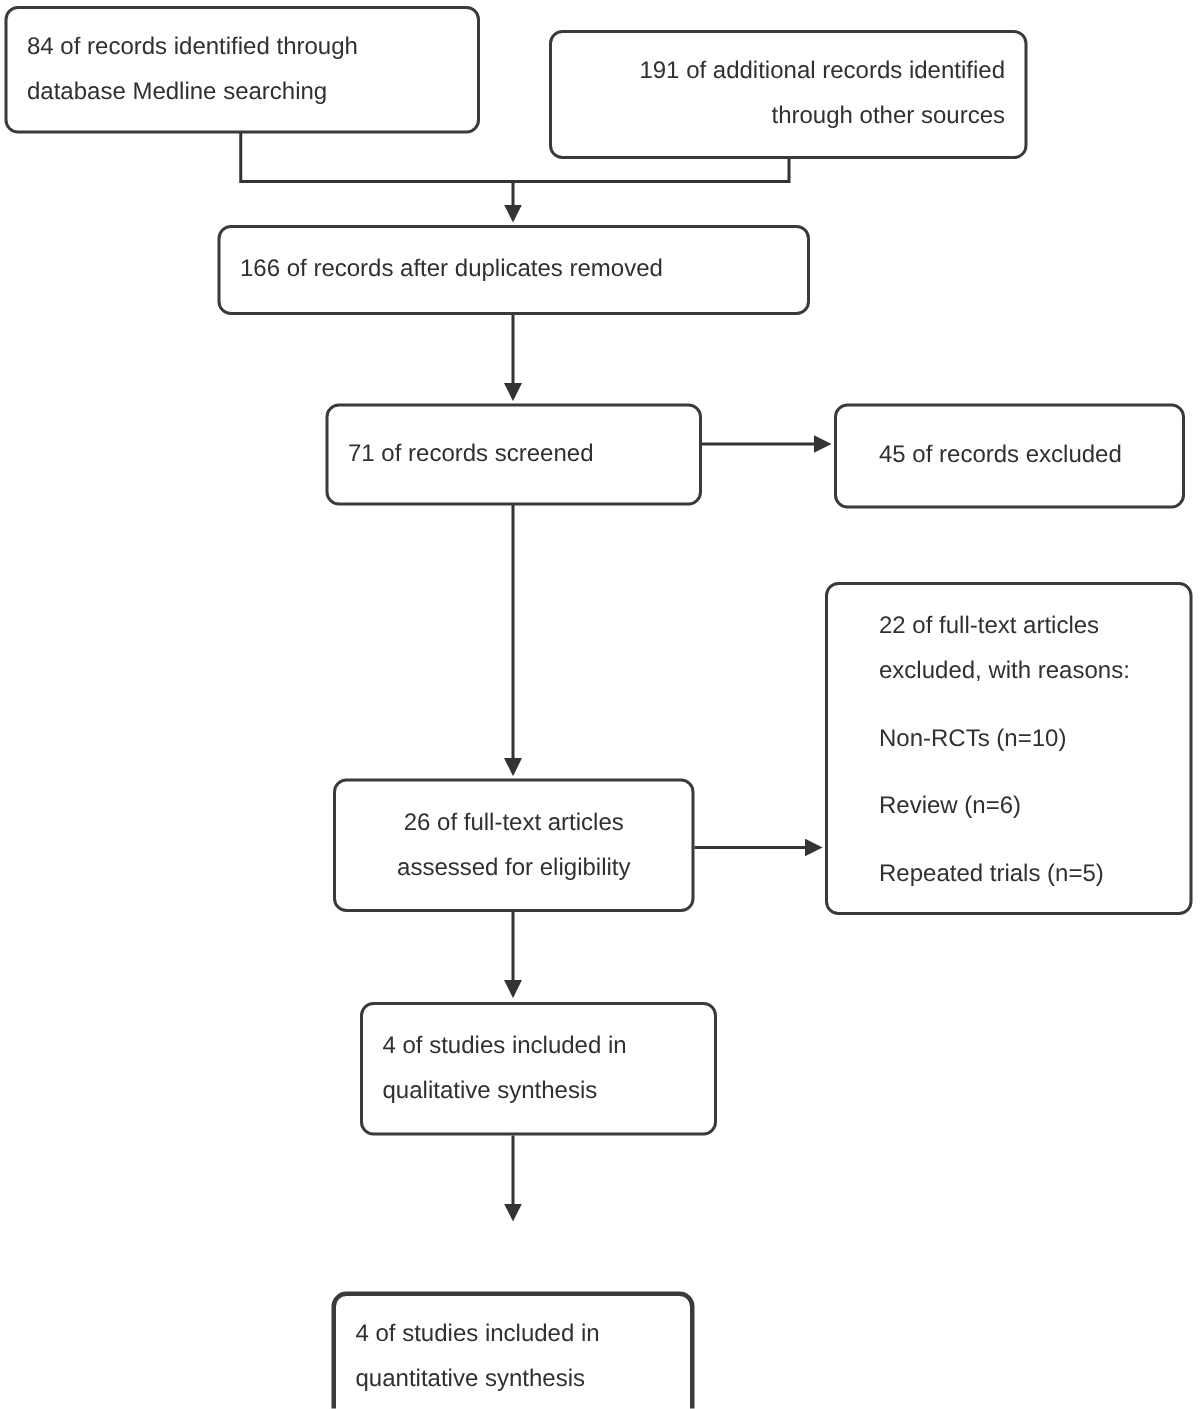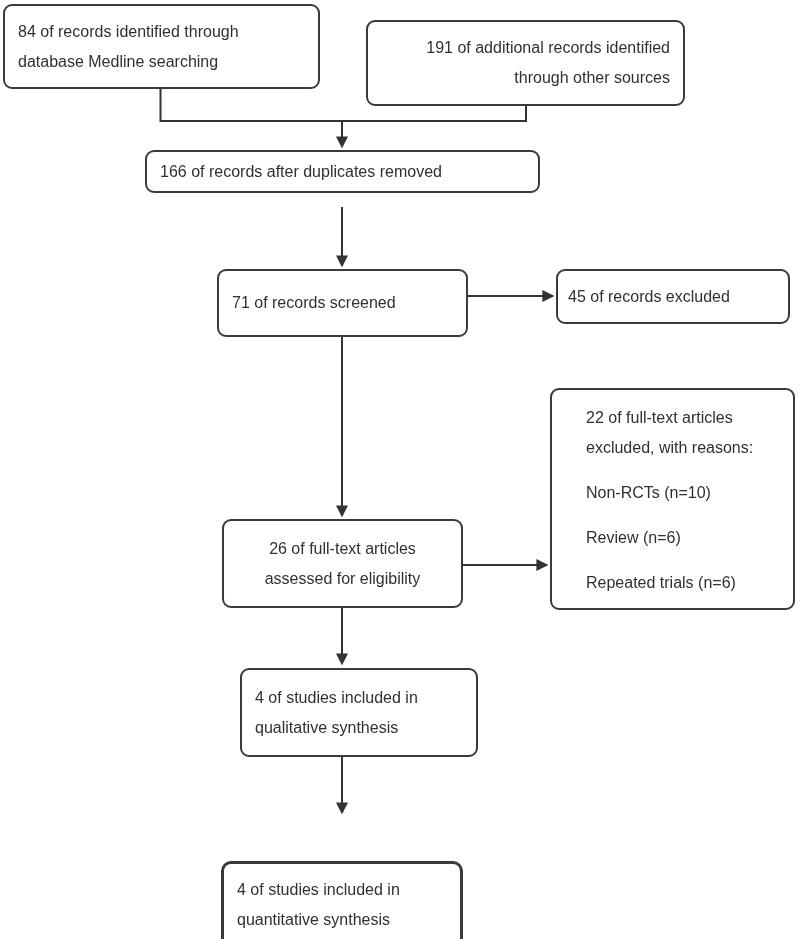--- a/index.html
+++ b/index.html
@@ -48,23 +48,23 @@
   }
   .box p { margin: 0; }
   .box.multi-para { justify-content: flex-start; padding-top: 13px; padding-left: 34px; }
   .box.multi-para p { margin: 0 0 15px 0; }
   .box.multi-para p:last-child { margin-bottom: 0; }
   .box.bold-border { border-width: 3px; border-radius: 10px; margin-top: 44px; }
 
   
   #node-identified-medline { left: 3px;   top: 4px;   width: 317px; height: 85px; }
   #node-identified-other   { left: 366px; top: 20px;   width: 319px; height: 86px; text-align: right; }
-  #node-after-duplicates   { left: 145px; top: 150px; width: 395px; height: 43px; }
+  #node-after-duplicates   { left: 145px; top: 150px; width: 395px; height: 60px; }
   #node-screened           { left: 217px; top: 269px; width: 251px; height: 68px; }
-  #node-records-excluded   { left: 556px; top: 269px; width: 234px; height: 55px; padding: 0 10px; }
+  #node-records-excluded   { left: 556px; top: 269px; width: 234px; height: 70px; padding: 0 28px; }
   #node-fulltext-assessed  { left: 222px; top: 519px; width: 241px; height: 89px; text-align: center; }
   #node-fulltext-excluded  { left: 550px; top: 388px; width: 245px; height: 222px; }
   #node-qualitative        { left: 240px; top: 668px; width: 238px; height: 89px; }
   #node-quantitative       { left: 221px; top: 817px; width: 242px; height: 118px; }
 </style>
 </head>
 <body>
 
 <div class="canvas">
 
@@ -102,21 +102,21 @@
   </div>
 
   <div class="box" id="node-records-excluded">
     <p>45 of records excluded</p>
   </div>
 
   <div class="box multi-para" id="node-fulltext-excluded">
     <p>22 of full-text articles excluded, with reasons:</p>
     <p>Non-RCTs (n=10)</p>
     <p>Review (n=6)</p>
-    <p>Repeated trials (n=6)</p>
+    <p>Repeated trials (n=5)</p>
   </div>
 
   <div class="box" id="node-fulltext-assessed">
     <p>26 of full-text articles assessed for eligibility</p>
   </div>
 
   <div class="box" id="node-qualitative">
     <p>4 of studies included in qualitative synthesis</p>
   </div>
 

